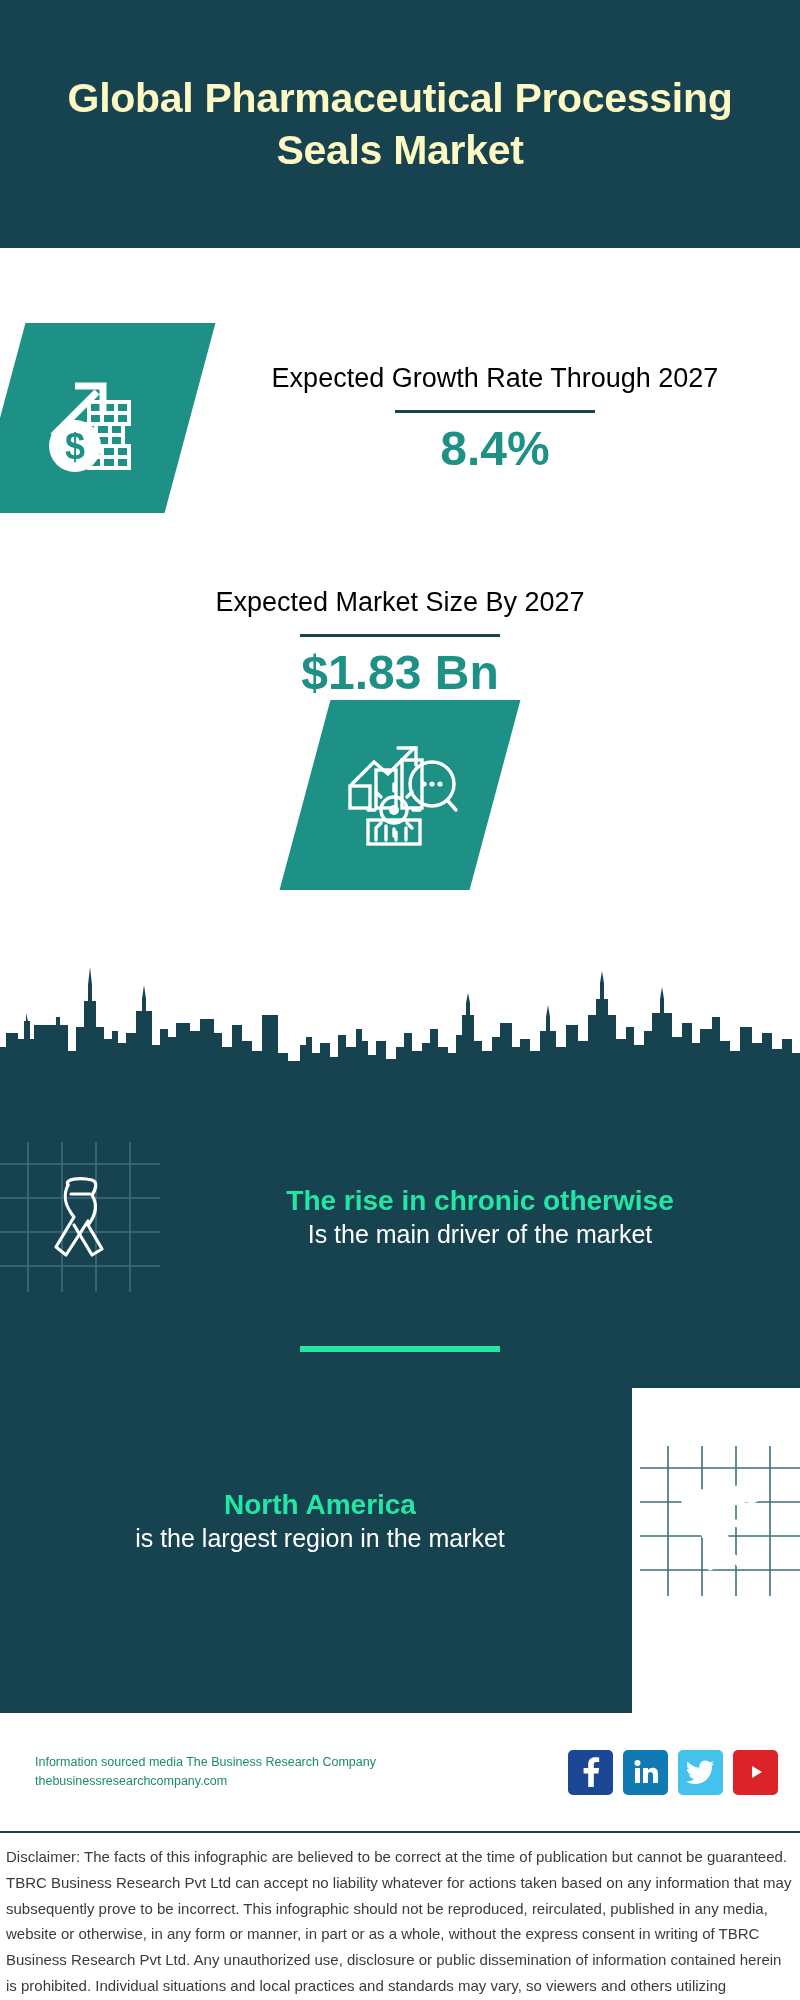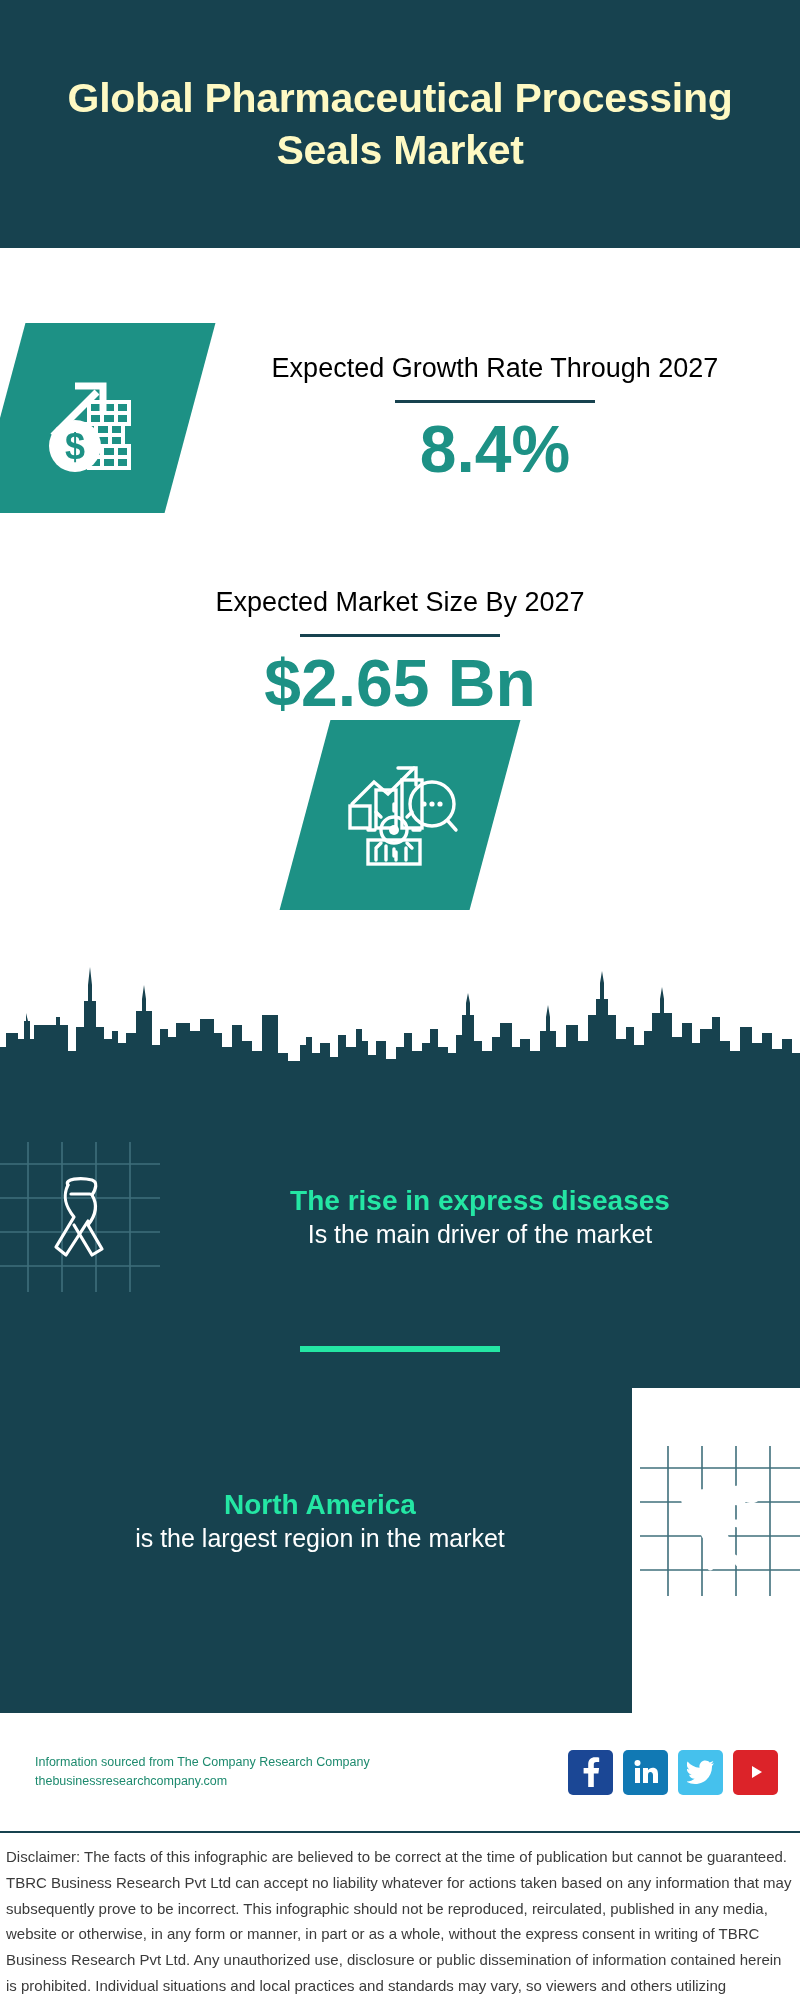--- a/index.html
+++ b/index.html
@@ -50,21 +50,21 @@
     font-weight: normal;
     line-height: 1.35;
   }
   .stat-rule {
     width: 200px; height: 3px;
     background: #17424f;
     margin: 14px auto 10px auto;
   }
   .stat-value {
     color: #1d9185;
-    font-size: 66px;
+    font-size: 48px;
     font-weight: bold;
     line-height: 1.1;
   }
 
   
   .skyline-wrap {
     position: absolute; top: 955px; left: 0;
     width: 800px; height: 130px;
     line-height: 0;
   }
@@ -195,21 +195,21 @@
       <div class="stat-label">Expected Growth Rate Through 2027</div>
       <div class="stat-rule"></div>
       <div class="stat-value">8.4%</div>
     </div>
   </div>
 
   <div class="stat-row two">
     <div class="stat-text">
       <div class="stat-label">Expected Market Size By 2027</div>
       <div class="stat-rule"></div>
-      <div class="stat-value">$2.65 Bn</div>
+      <div class="stat-value">$1.83 Bn</div>
     </div>
     <div class="para">
       <div class="para-shape">
         <svg width="124" height="118" viewBox="0 0 124 118">
           <g stroke="#fff" stroke-width="3.4" fill="none" stroke-linecap="round">
 
             <path d="M14 48 L36 26 L50 38 L76 12"></path>
             <path d="M60 12 L78 12 L78 29"></path>
 
             <rect x="12" y="50" width="20" height="22"></rect>
@@ -263,21 +263,21 @@
           <g stroke="#ffffff" stroke-width="3.2" fill="none" stroke-linejoin="round" stroke-linecap="round">
             <path d="M24 10 C20 4 36 2 48 5 C54 7 52 14 48 20"></path>
             <path d="M24 10 C18 22 22 32 30 42 L12 72 L22 80 L44 46"></path>
             <path d="M48 20 C54 30 52 40 44 50 L58 74 L48 80 L30 50"></path>
             <path d="M27 19 L46 19"></path>
           </g>
         </svg>
       </div>
     </div>
     <div class="fact-text">
-      <div class="fact-head">The rise in express diseases</div>
+      <div class="fact-head">The rise in chronic otherwise</div>
       <div class="fact-sub">Is the main driver of the market</div>
     </div>
   </div>
   <div style="padding-top:54px;">
     <div class="green-rule"></div>
   </div>
 </div>
 
 <div class="dark-panel-2">
   <div class="fact-row" style="padding-top:58px;">
@@ -310,21 +310,21 @@
             <path d="M62 88 C68 90 72 96 68 100 C64 102 60 96 62 88 Z"></path>
           </g>
         </svg>
       </div>
     </div>
   </div>
 </div>
 
 <div class="footer">
   <div class="footer-text">
-    <div class="footer-line">Information sourced from The Company Research Company</div>
+    <div class="footer-line">Information sourced media The Business Research Company</div>
     <div class="footer-line">thebusinessresearchcompany.com</div>
   </div>
   <div class="socials">
     <div class="social s-fb">
       <svg width="22" height="30" viewBox="0 0 22 30">
           <path fill="#fff" d="M13.8 30V16.4h4.6l0.7-5.3h-5.3V7.7c0-1.5 0.4-2.6 2.6-2.6h2.8V0.4C18.7 0.3 17 0.2 15.1 0.2c-4.1 0-6.9 2.5-6.9 7.1v3.8H3.6v5.3h4.6V30H13.8z"></path>
         </svg>
     </div>
     <div class="social s-li">
       <svg width="26" height="26" viewBox="0 0 26 26">

